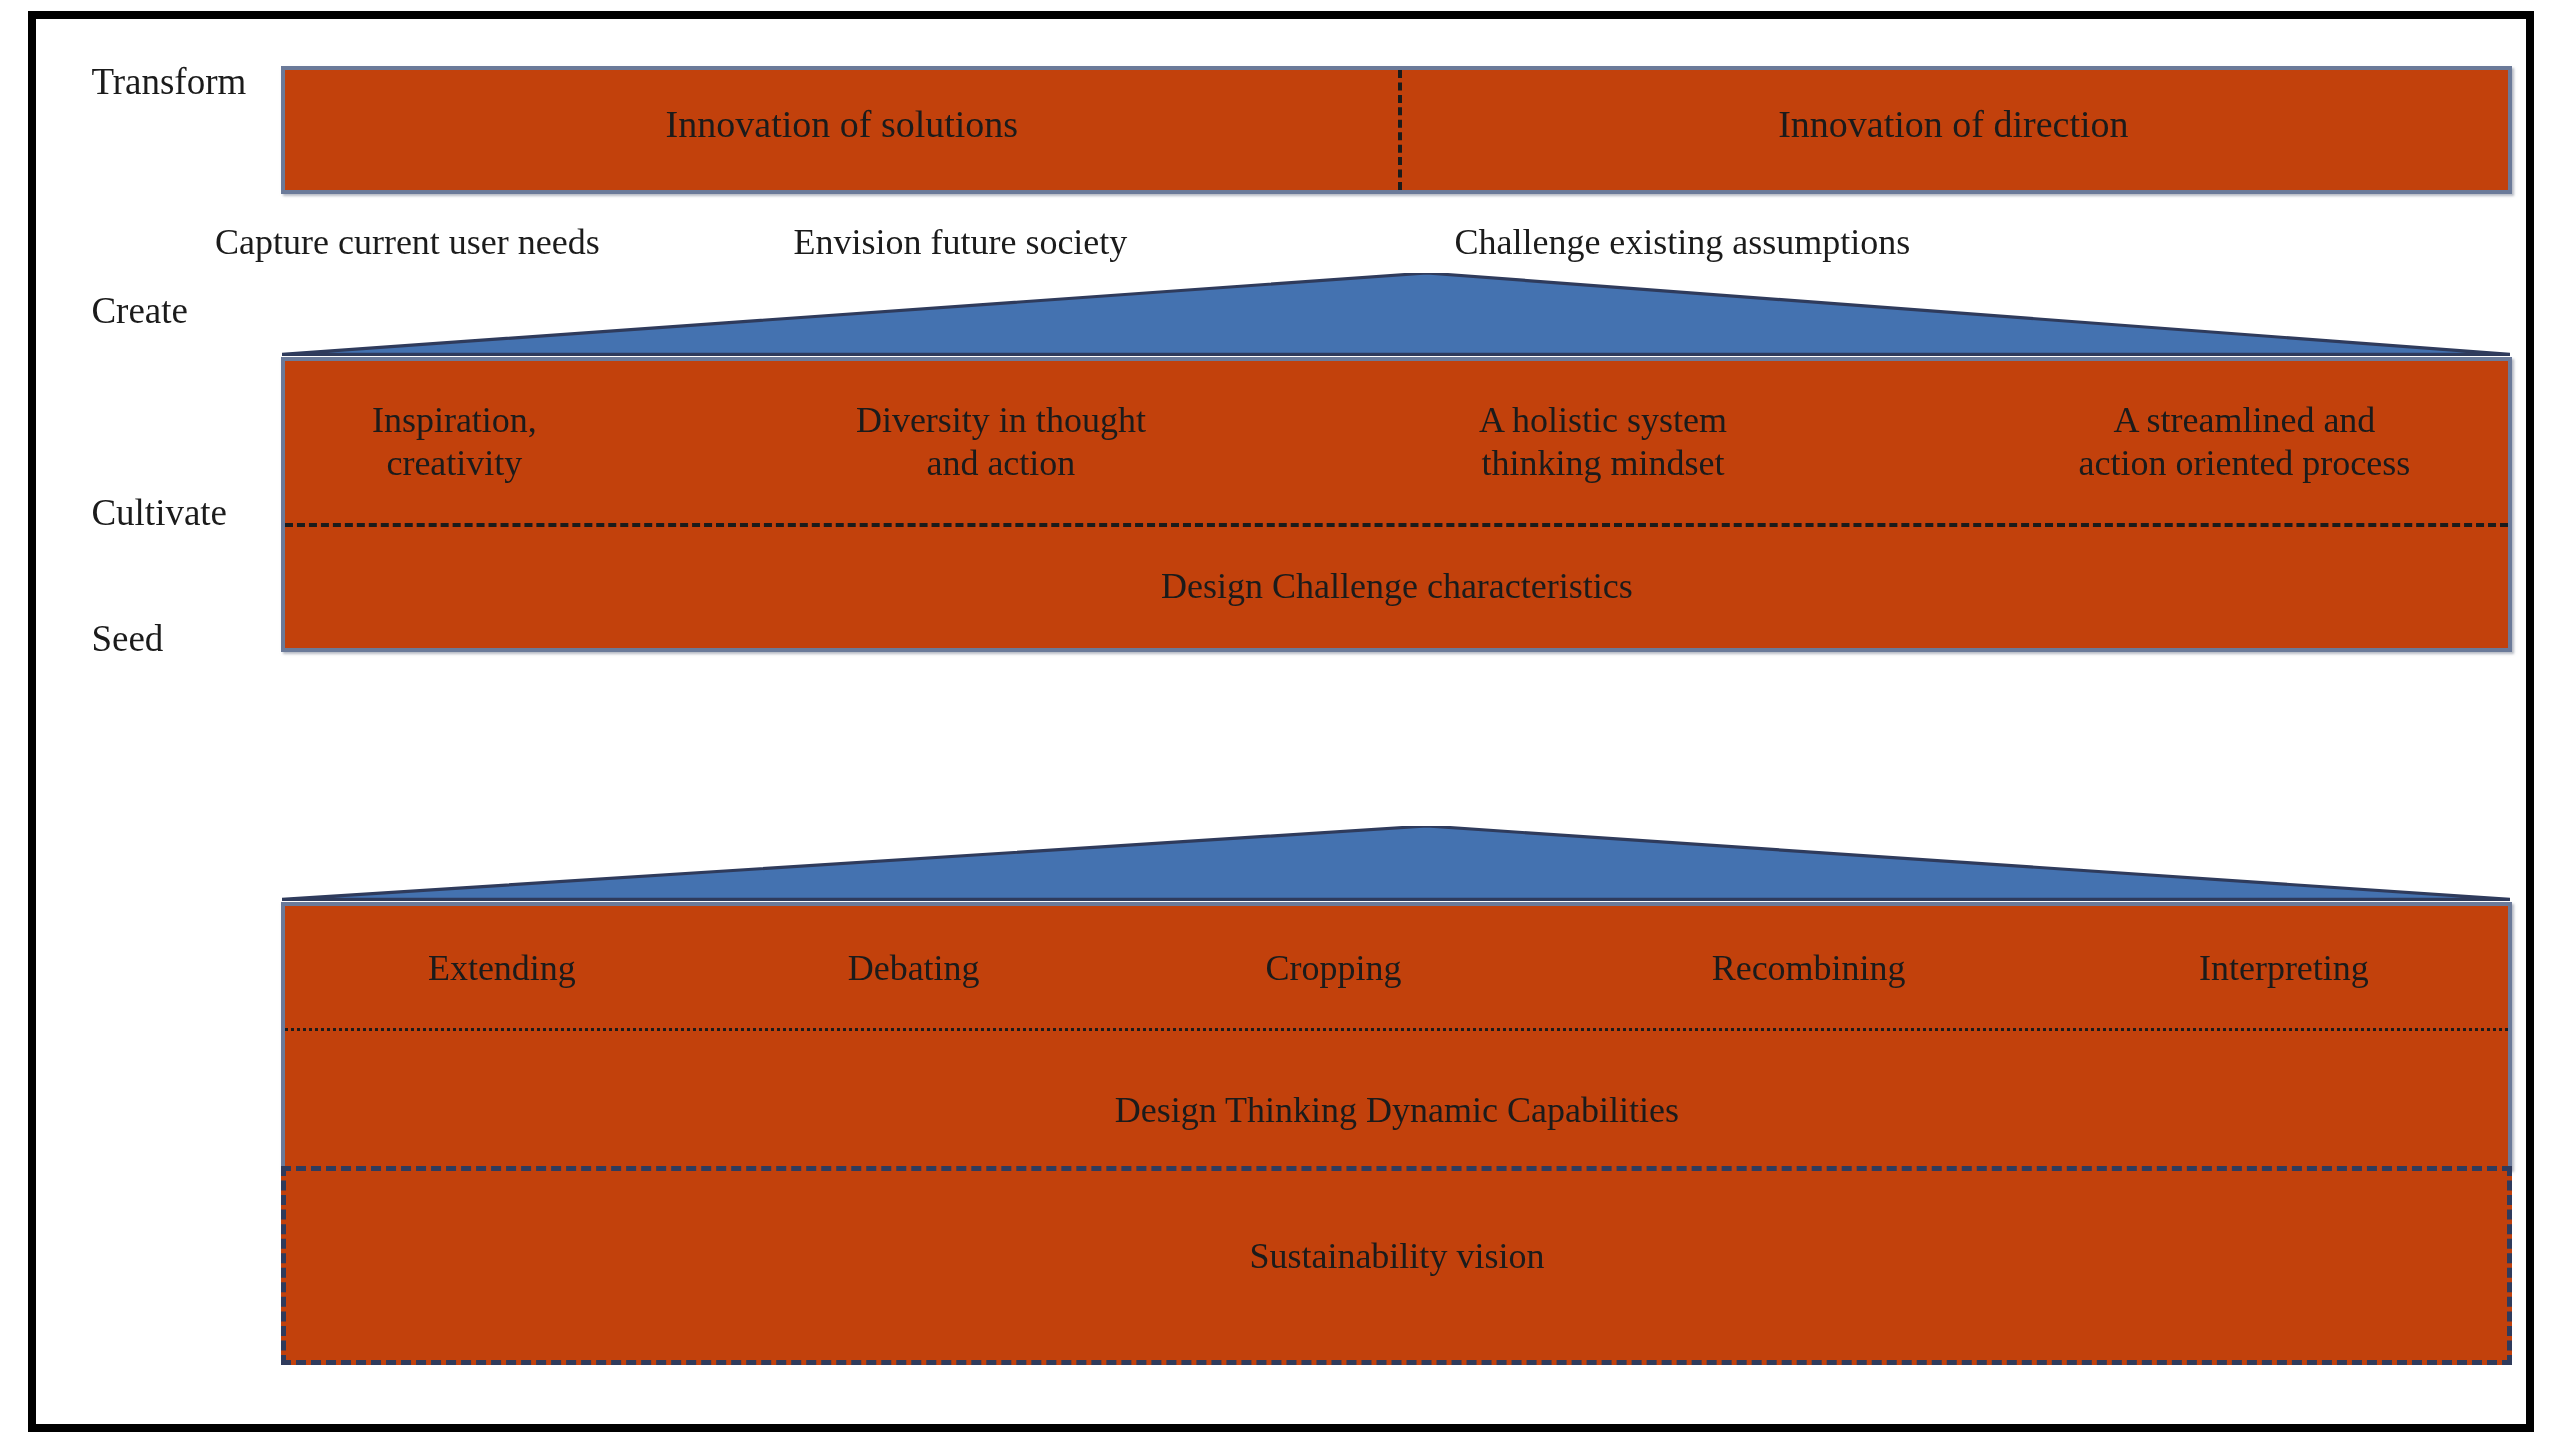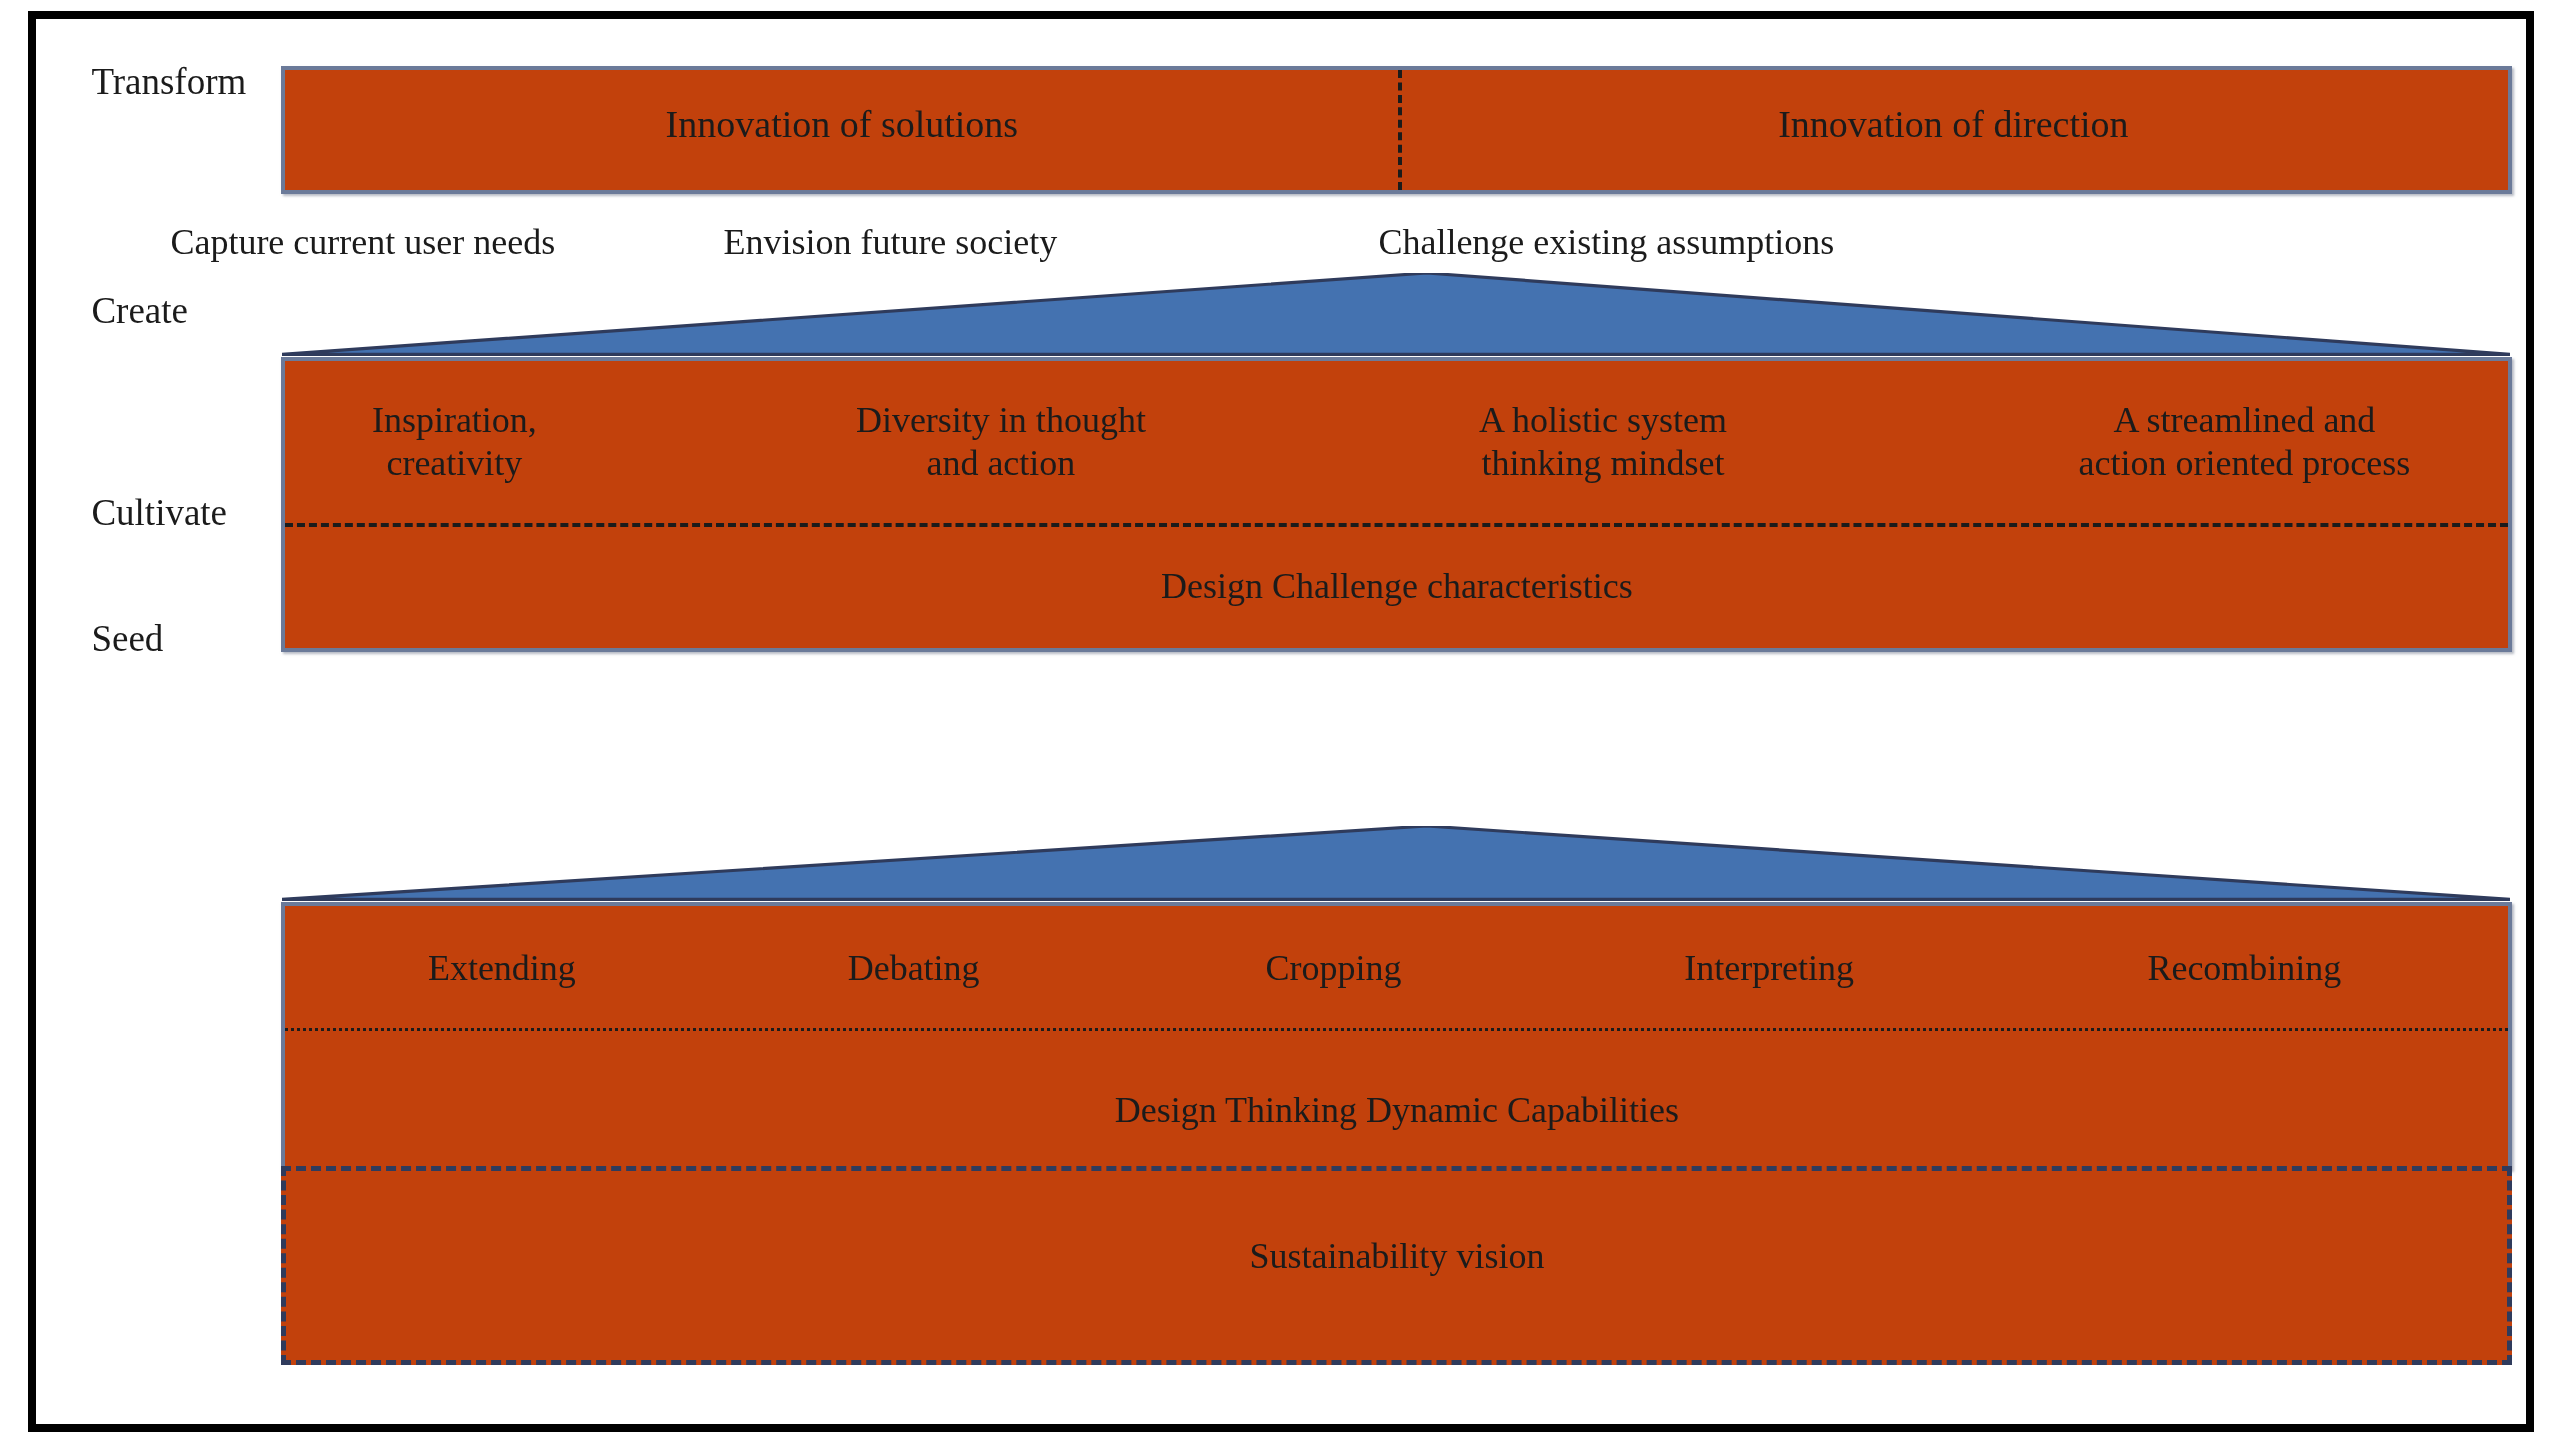--- a/index.html
+++ b/index.html
@@ -108,20 +108,21 @@
   
   .vdivider {
     position: absolute;
     top: 0;
     bottom: 0;
     width: 0;
     border-left: 4px dashed #1b1b1b;
   }
   .subcap {
     position: absolute;
+    text-align: center;
     white-space: nowrap;
   }
 
   
   .tri-wrap {
     position: absolute;
     overflow: visible;
   }
   .tri-wrap svg { display: block; }
 </style>
@@ -183,22 +184,22 @@
         <polygon points="0,93 1450,0 2822,93" fill="#4472B0" stroke="#2F3B5C" stroke-width="4"></polygon>
       </svg>
     </div>
 
     <div class="panel" style="left:245px; top:883px; width:2231px; height:268px;">
 
       <div class="col-strip" style="top:41px;">
         <div class="col-cell" style="width:395px;">Extending</div>
         <div class="col-cell" style="width:379px;">Debating</div>
         <div class="col-cell" style="width:411px;">Cropping</div>
+        <div class="col-cell" style="width:490px;">Recombining</div>
         <div class="col-cell" style="width:411px;">Interpreting</div>
-        <div class="col-cell" style="width:490px;">Recombining</div>
       </div>
 
       <div class="divider dotted-thin" style="top:122px;"></div>
 
       <div class="row-caption" style="top:184px;">Design Thinking Dynamic Capabilities</div>
     </div>
 
     <div class="panel seed-panel" style="left:245px; top:1147px; width:2231px; height:199px;">
       <div class="row-caption" style="top:65px;">Sustainability vision</div>
     </div>

